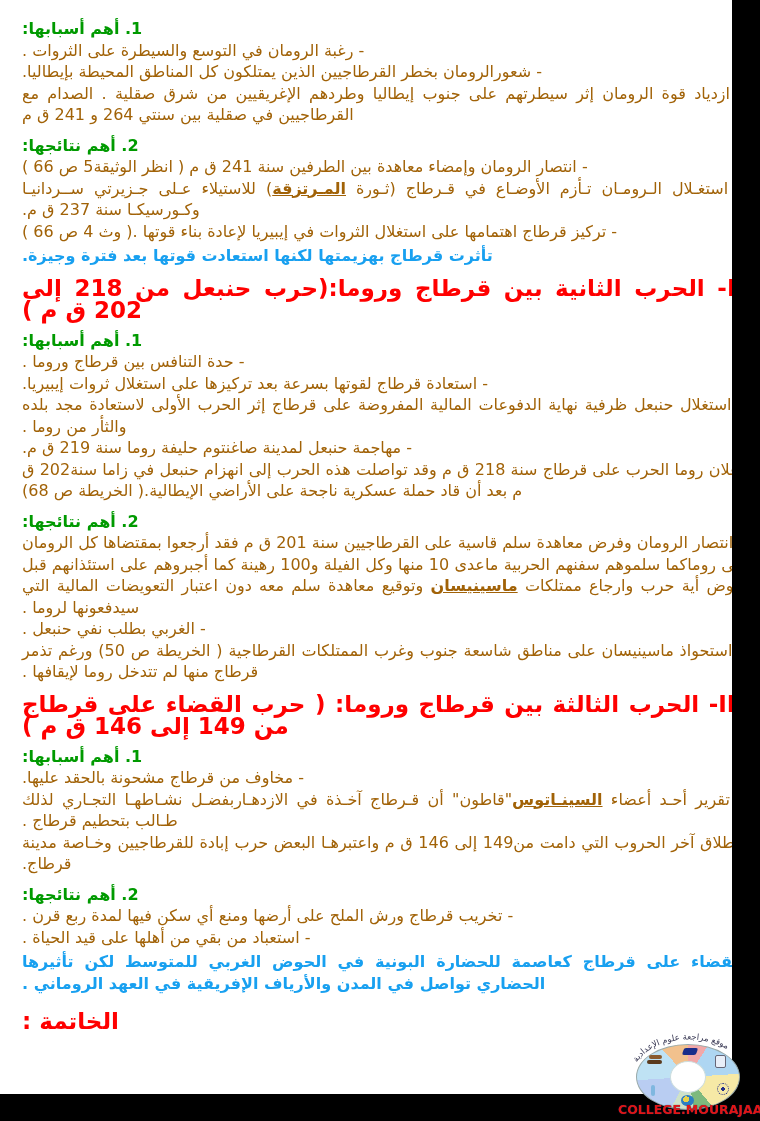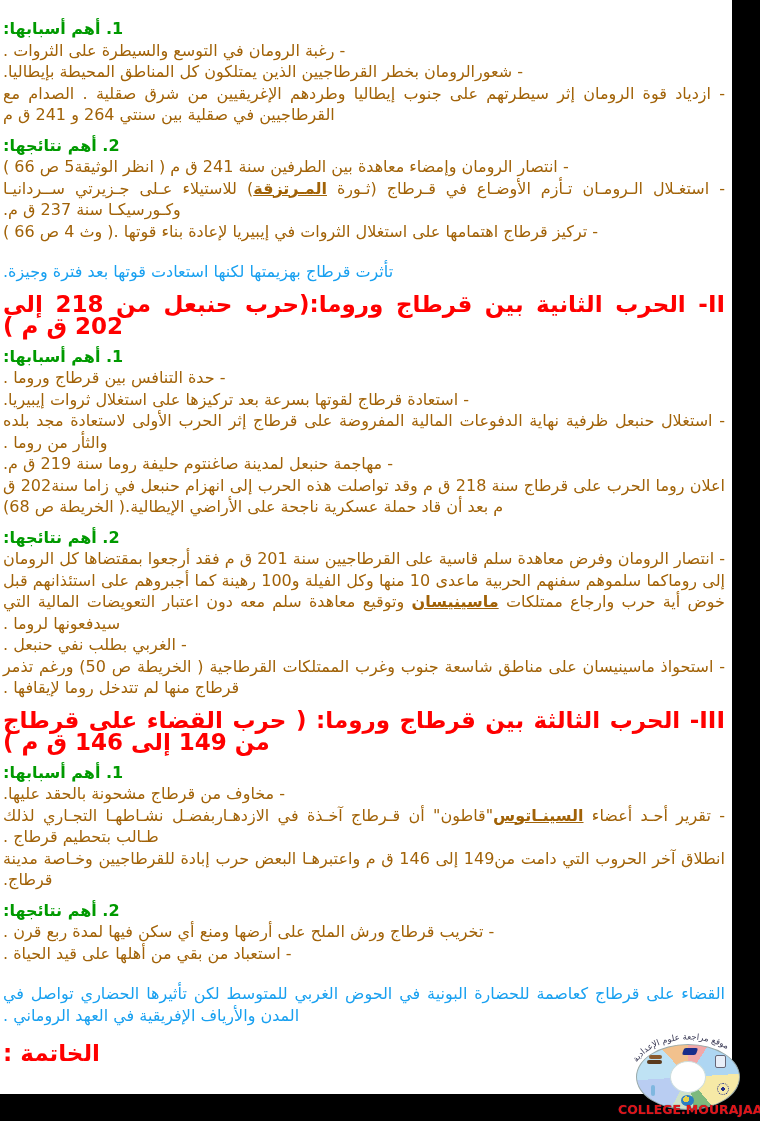--- a/index.html
+++ b/index.html
@@ -1,29 +1,29 @@
 <!DOCTYPE html>
 <html lang="ar"><head>
 <meta charset="utf-8">
 <style>
   html,body{margin:0;padding:0;background:#fff;}
   .stage{
     position:relative;width:760px;height:1121px;background:#ffffff;
     overflow:hidden;font-family:"DejaVu Sans",sans-serif;
   }
   .content{
-    position:absolute;left:3px;top:9px;width:722px;direction:rtl;z-index:1;
+    position:absolute;left:22px;top:9px;width:722px;direction:rtl;z-index:1;
   }
   .blk{margin:0;font-size:16px;line-height:21.5px;color:#a16207;}
   .blk span{white-space:pre-wrap;}
   .body{text-align:justify;text-align-last:left;}
   .green{color:var(--green);font-weight:bold;margin-top:9px;text-align:left;}
   .red{color:var(--red);font-weight:bold;font-size:23px;line-height:22px;
        margin-top:10px;text-align:justify;text-align-last:left;}
-  .blue{color:var(--blue);font-weight:normal;margin-top:19px;margin-bottom:2px;
+  .blue{color:var(--blue);font-weight:bold;margin-top:3px;margin-bottom:2px;
         text-align:justify;text-align-last:left;}
   #content .blk:last-child{margin-top:16px;}
   .b{font-weight:bold;} .u{text-decoration:underline;margin-top:16px;}
   .strip-right{position:absolute;top:0;left:732px;width:28px;height:1121px;
     background:#000;z-index:2;}
   .strip-bottom{position:absolute;left:0;top:1094px;width:760px;height:27px;
     background:#000;z-index:2;}
   .logo-wrap{position:absolute;left:630px;top:1022px;width:118px;height:98px;z-index:3;}
   .logo-svg{position:absolute;left:0;top:0;}
   .ring{position:absolute;left:6px;top:22px;width:102px;height:64px;border-radius:50%;

